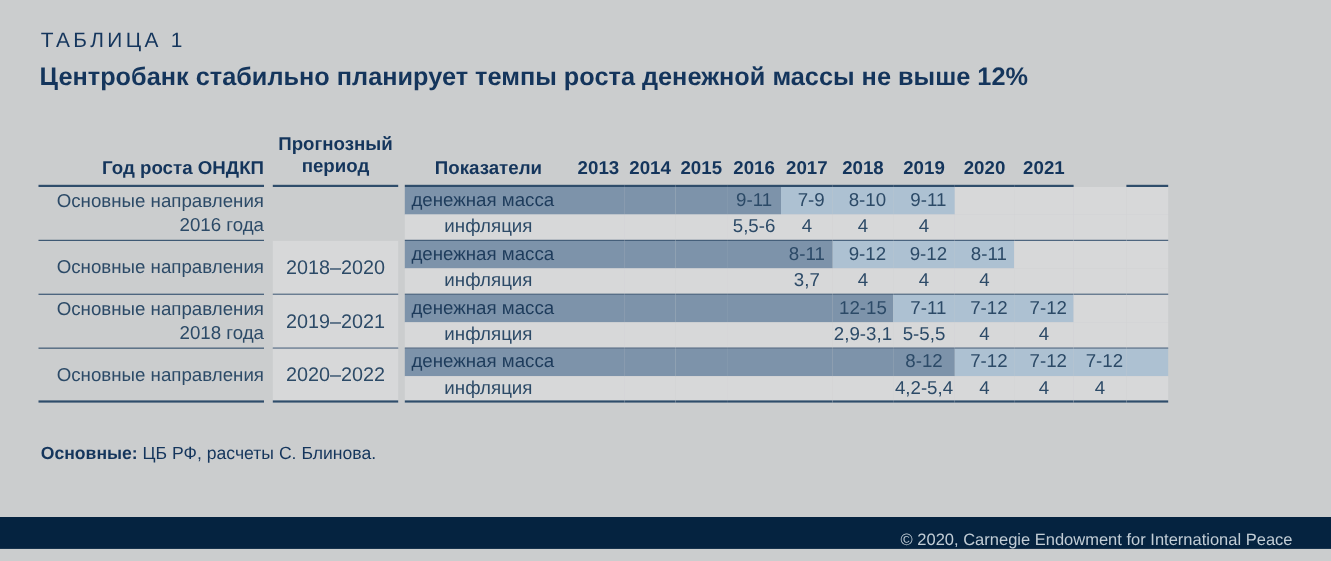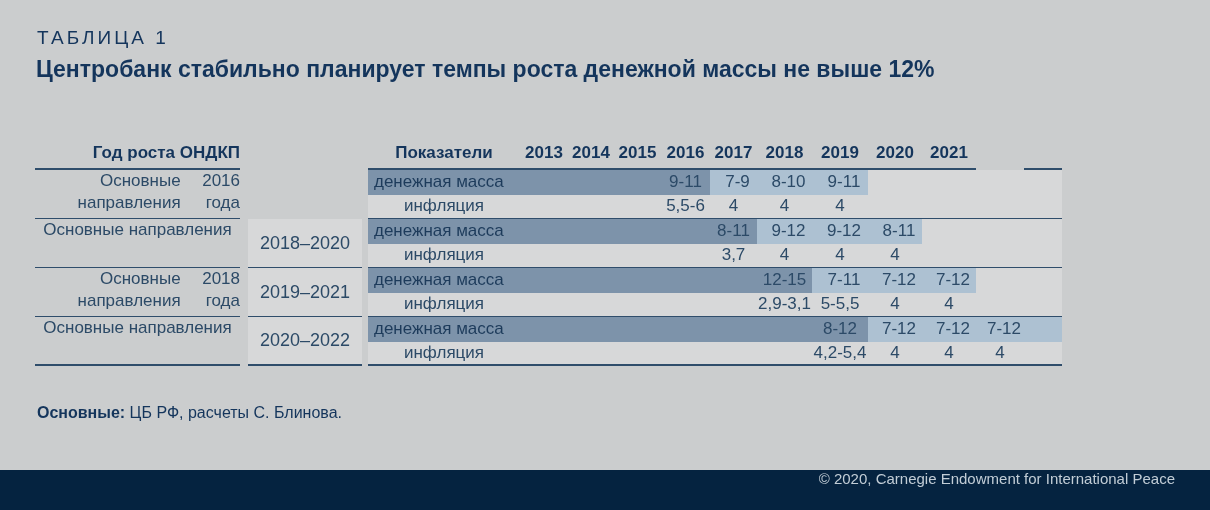--- a/index.html
+++ b/index.html
@@ -27,21 +27,21 @@
   .h{
     display:flex;align-items:flex-end;justify-content:center;
     font-weight:700;font-size:17px;color:var(--navy,#14355c);
     padding-bottom:5px;white-space:nowrap;
     border-bottom:2px solid var(--rule,#2f4d6b);
   }
   .h.right{justify-content:flex-end;text-align:right;}
   .h.stack{flex-direction:column;line-height:20px;align-items:center;}
   .nb{border-bottom:none !important;}
   .release{
-    display:flex;flex-direction:row;justify-content:center;
+    display:flex;flex-direction:column;justify-content:center;
     text-align:right;font-size:17px;line-height:22px;color:var(--text,#2c4a67);
     border-bottom:1px solid var(--rule,#2f4d6b);
   }
   .period{
     display:flex;align-items:center;justify-content:center;
     font-size:18px;color:var(--text,#2c4a67);
     background:var(--row-bg,#d7d8d9);
     border-bottom:1px solid var(--rule,#2f4d6b);
   }
   .cell{
@@ -53,37 +53,41 @@
   .cell.dark{background:var(--band-dark,#7d93aa);}
   .cell.light{background:var(--band-light,#adc1d2);padding-left:8px;}
   .cell.sep{border-bottom:1px solid var(--rule,#2f4d6b);}
   .thick{border-bottom-width:2px !important;}
   .sources{
     position:absolute;left:37px;top:404px;
     font-size:16px;color:var(--navy,#14355c);
   }
   .sources b{font-weight:700;}
   .footer-bar{
-    position:absolute;left:0;top:470px;width:1210px;height:40px;
+    position:absolute;left:0;top:470px;width:1210px;height:29px;
     background:var(--footer-bg,#052340);
-    display:flex;align-items:flex-start;justify-content:flex-end;
+    display:flex;align-items:flex-end;justify-content:flex-end;
     padding-right:35px;box-sizing:border-box;
   }
   .footer-bar span{font-size:15px;color:var(--footer-text,#c2cdd6);}
 </style>
 </head>
 <body style="--page-bg: #cbcdce; --navy: #14355c; --text: #2c4a67; --band-dark: #7d93aa; --band-light: #adc1d2; --row-bg: #d7d8d9; --rule: #2f4d6b; --footer-bg: #052340; --footer-text: #c2cdd6;">
 
 <div class="eyebrow">ТАБЛИЦА 1</div>
 <h1 class="title">Центробанк стабильно планирует темпы роста денежной массы не выше 12%</h1>
 
 <div class="table-wrap">
   <div class="grid" id="grid">
       <div class="h right" style="grid-area: 1 / 1;">Год роста ОНДКП</div>
       <div class="h nb" style="grid-area: 1 / 2;"></div>
+      <div class="h stack" style="grid-area: 1 / 3;">
+        <span>Прогнозный</span>
+        <span>период</span>
+      </div>
       <div class="h nb" style="grid-area: 1 / 4;"></div>
       <div class="h" style="grid-area: 1 / 5;">Показатели</div>
       <div class="h" style="grid-area: 1 / 6;">2013</div>
       <div class="h" style="grid-area: 1 / 7;">2014</div>
       <div class="h" style="grid-area: 1 / 8;">2015</div>
       <div class="h" style="grid-area: 1 / 9;">2016</div>
       <div class="h" style="grid-area: 1 / 10;">2017</div>
       <div class="h" style="grid-area: 1 / 11;">2018</div>
       <div class="h" style="grid-area: 1 / 12;">2019</div>
       <div class="h" style="grid-area: 1 / 13;">2020</div>

